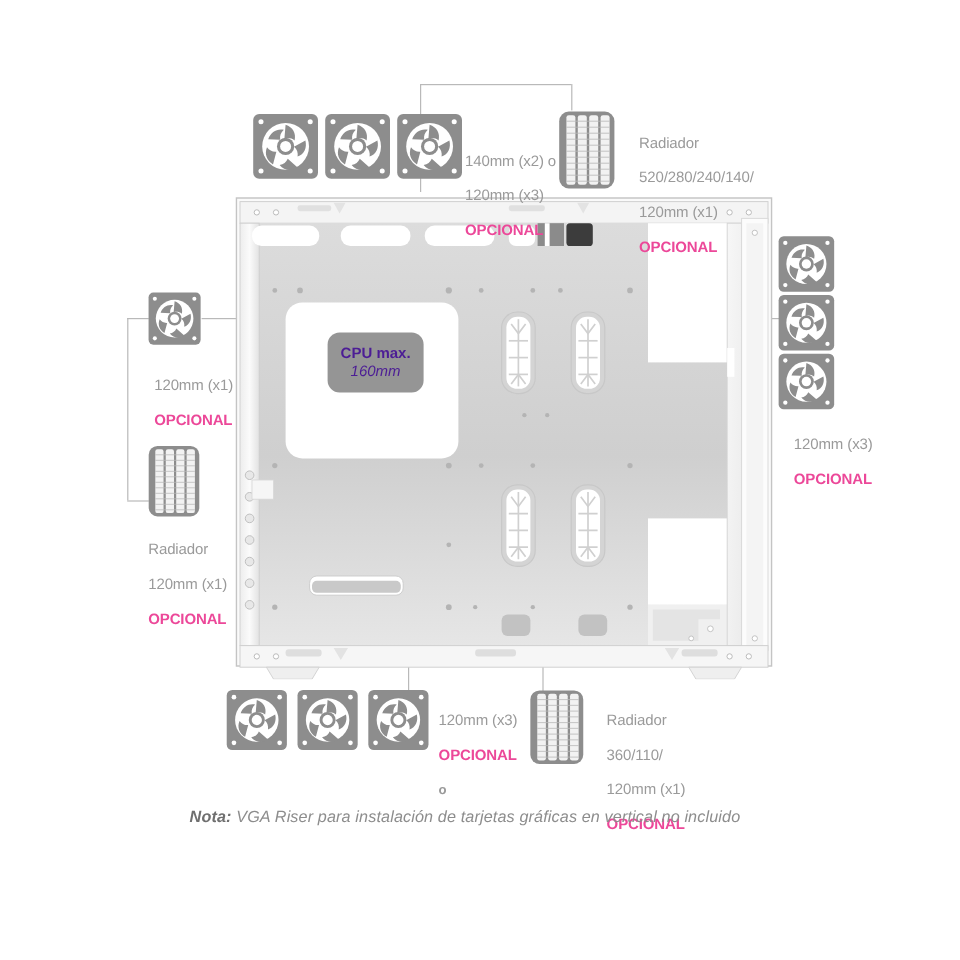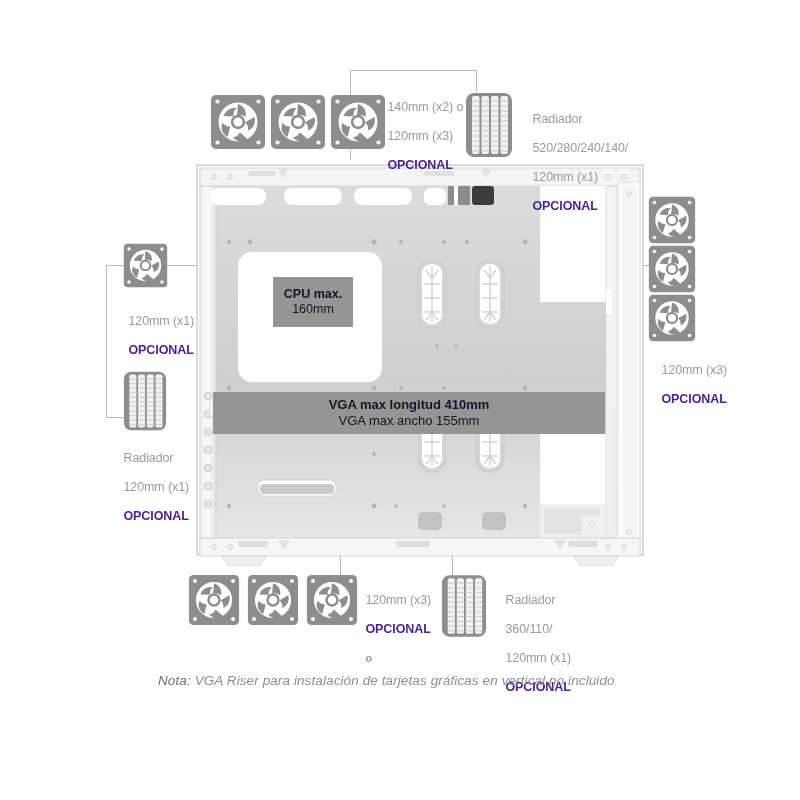--- a/index.html
+++ b/index.html
@@ -26,21 +26,21 @@
   .label {
     position: absolute;
     color: #9a9a9a;
     font-size: 12.5px;
     line-height: 14.5px;
     white-space: pre;
     letter-spacing: -0.1px;
   }
   .label .b {
     font-weight: bold;
-    color: #4c1d95;
+    color: #ec4899;
   }
   .label .or {
     font-weight: bold;
     font-size: 11px;
     color: #9a9a9a;
   }
 
   
   .fan {
     position: absolute;
@@ -63,35 +63,36 @@
     left: 196px;
     top: 164px;
     width: 448px;
     height: 402px;
   }
 
   
   .ovl {
     position: absolute;
     background: #959595;
-    color: #0f172a;
+    color: #4c1d95;
     display: flex;
     flex-direction: column;
     align-items: center;
     justify-content: center;
     text-align: center;
+    border-radius: 10px;
   }
   #cpu-box {
     left: 273px; top: 277px;
     width: 80px; height: 50px;
     font-size: 12.5px;
     line-height: 15px;
   }
   #cpu-box .l1 { font-weight: bold; }
-  #cpu-box .l2 { font-weight: normal; }
+  #cpu-box .l2 { font-weight: normal; font-style: italic; }
 
   #vga-bar {
     left: 213px; top: 392px;
     width: 412px; height: 42px;
     font-size: 13px;
     line-height: 16px;
   }
   #vga-bar .l1 { font-weight: bold; }
   #vga-bar .l2 { font-weight: normal; }
 
@@ -99,21 +100,21 @@
   #note {
     position: absolute;
     left: 158px;
     top: 673px;
     font-size: 13.5px;
     font-style: italic;
     color: #8d8d8d;
     letter-spacing: 0.1px;
   }
   #note .nb {
-    font-weight: normal;
+    font-weight: bold;
     font-style: italic;
     color: #6f6f6f;
   }
 </style>
 </head>
 <body>
 
 <div id="diagram">
 
   <div class="cline h" style="left:350px; top:70px; width:126px;"></div>
@@ -295,24 +296,20 @@
       <path d="M378 392 L422 392 L416 402 L384 402 Z" fill="#efefef" stroke="#d2d2d2" stroke-width="0.8"></path>
     </svg>
 
     
     <div id="cpu-box" class="ovl" style="left:77px; top:113px;">
       <span class="l1">CPU max.</span>
       <span class="l2">160mm</span>
     </div>
 
     
-    <div id="vga-bar" class="ovl" style="left:17px; top:228px; width:392px; height:42px;">
-      <span class="l1">VGA max longitud 410mm</span>
-      <span class="l2">VGA max ancho 155mm</span>
-    </div>
   </div>
 
   <div class="fan" style="left:210px; top:94px;">
     <svg width="56" height="56" viewBox="0 0 56 56" xmlns="http://www.w3.org/2000/svg">
       <rect x="1" y="1" width="54" height="54" rx="5" fill="#8d8d8d"></rect>
       <circle cx="7.5" cy="7.5" r="2.1" fill="#ffffff"></circle>
         <circle cx="48.5" cy="7.5" r="2.1" fill="#ffffff"></circle>
       <circle cx="7.5" cy="48.5" r="2.1" fill="#ffffff"></circle>
         <circle cx="48.5" cy="48.5" r="2.1" fill="#ffffff"></circle>
       <circle cx="28" cy="28" r="19.5" fill="#ffffff"></circle>
@@ -359,21 +356,21 @@
         <path d="M44.5 23 C46 29 43.5 34.5 38 36.5 C38.5 33 37.5 30.2 35 28.2 Z"></path>
         <path d="M38 45.5 C32.8 49 26.8 48.2 23 43.5 C26.3 43 28.6 41.2 29.8 38.3 Z"></path>
         <path d="M17.5 43 C12.2 40 10.2 34.2 12.5 28.8 C14.5 31.5 17.2 32.8 20.3 32.5 Z"></path>
         <path d="M13.5 22 C15.5 16.2 20.8 13 26.5 14.2 C24 16.5 23 19.3 23.5 22.4 Z"></path>
       </g>
       <circle cx="28" cy="28" r="7.2" fill="#8d8d8d"></circle>
       <circle cx="28" cy="28" r="4.6" fill="#ffffff"></circle>
     </svg>
   </div>
 
-  <div class="label" style="left:374px; top:85px;">
+  <div class="label" style="left:374px; top:112px;">
     <span>140mm (x2) o</span><br>
     <span>120mm (x3)</span><br>
     <span class="b">OPCIONAL</span>
   </div>
 
   <div class="rad" style="left:465px; top:92px;">
     <svg width="48" height="66" viewBox="0 0 48 66" xmlns="http://www.w3.org/2000/svg">
       <rect x="1" y="1" width="46" height="64" rx="8" fill="#8d8d8d"></rect>
       <rect x="7" y="4" width="7.5" height="58" rx="2" fill="#f2f2f2"></rect>
       <rect x="16.5" y="4" width="7.5" height="58" rx="2" fill="#f2f2f2"></rect>

